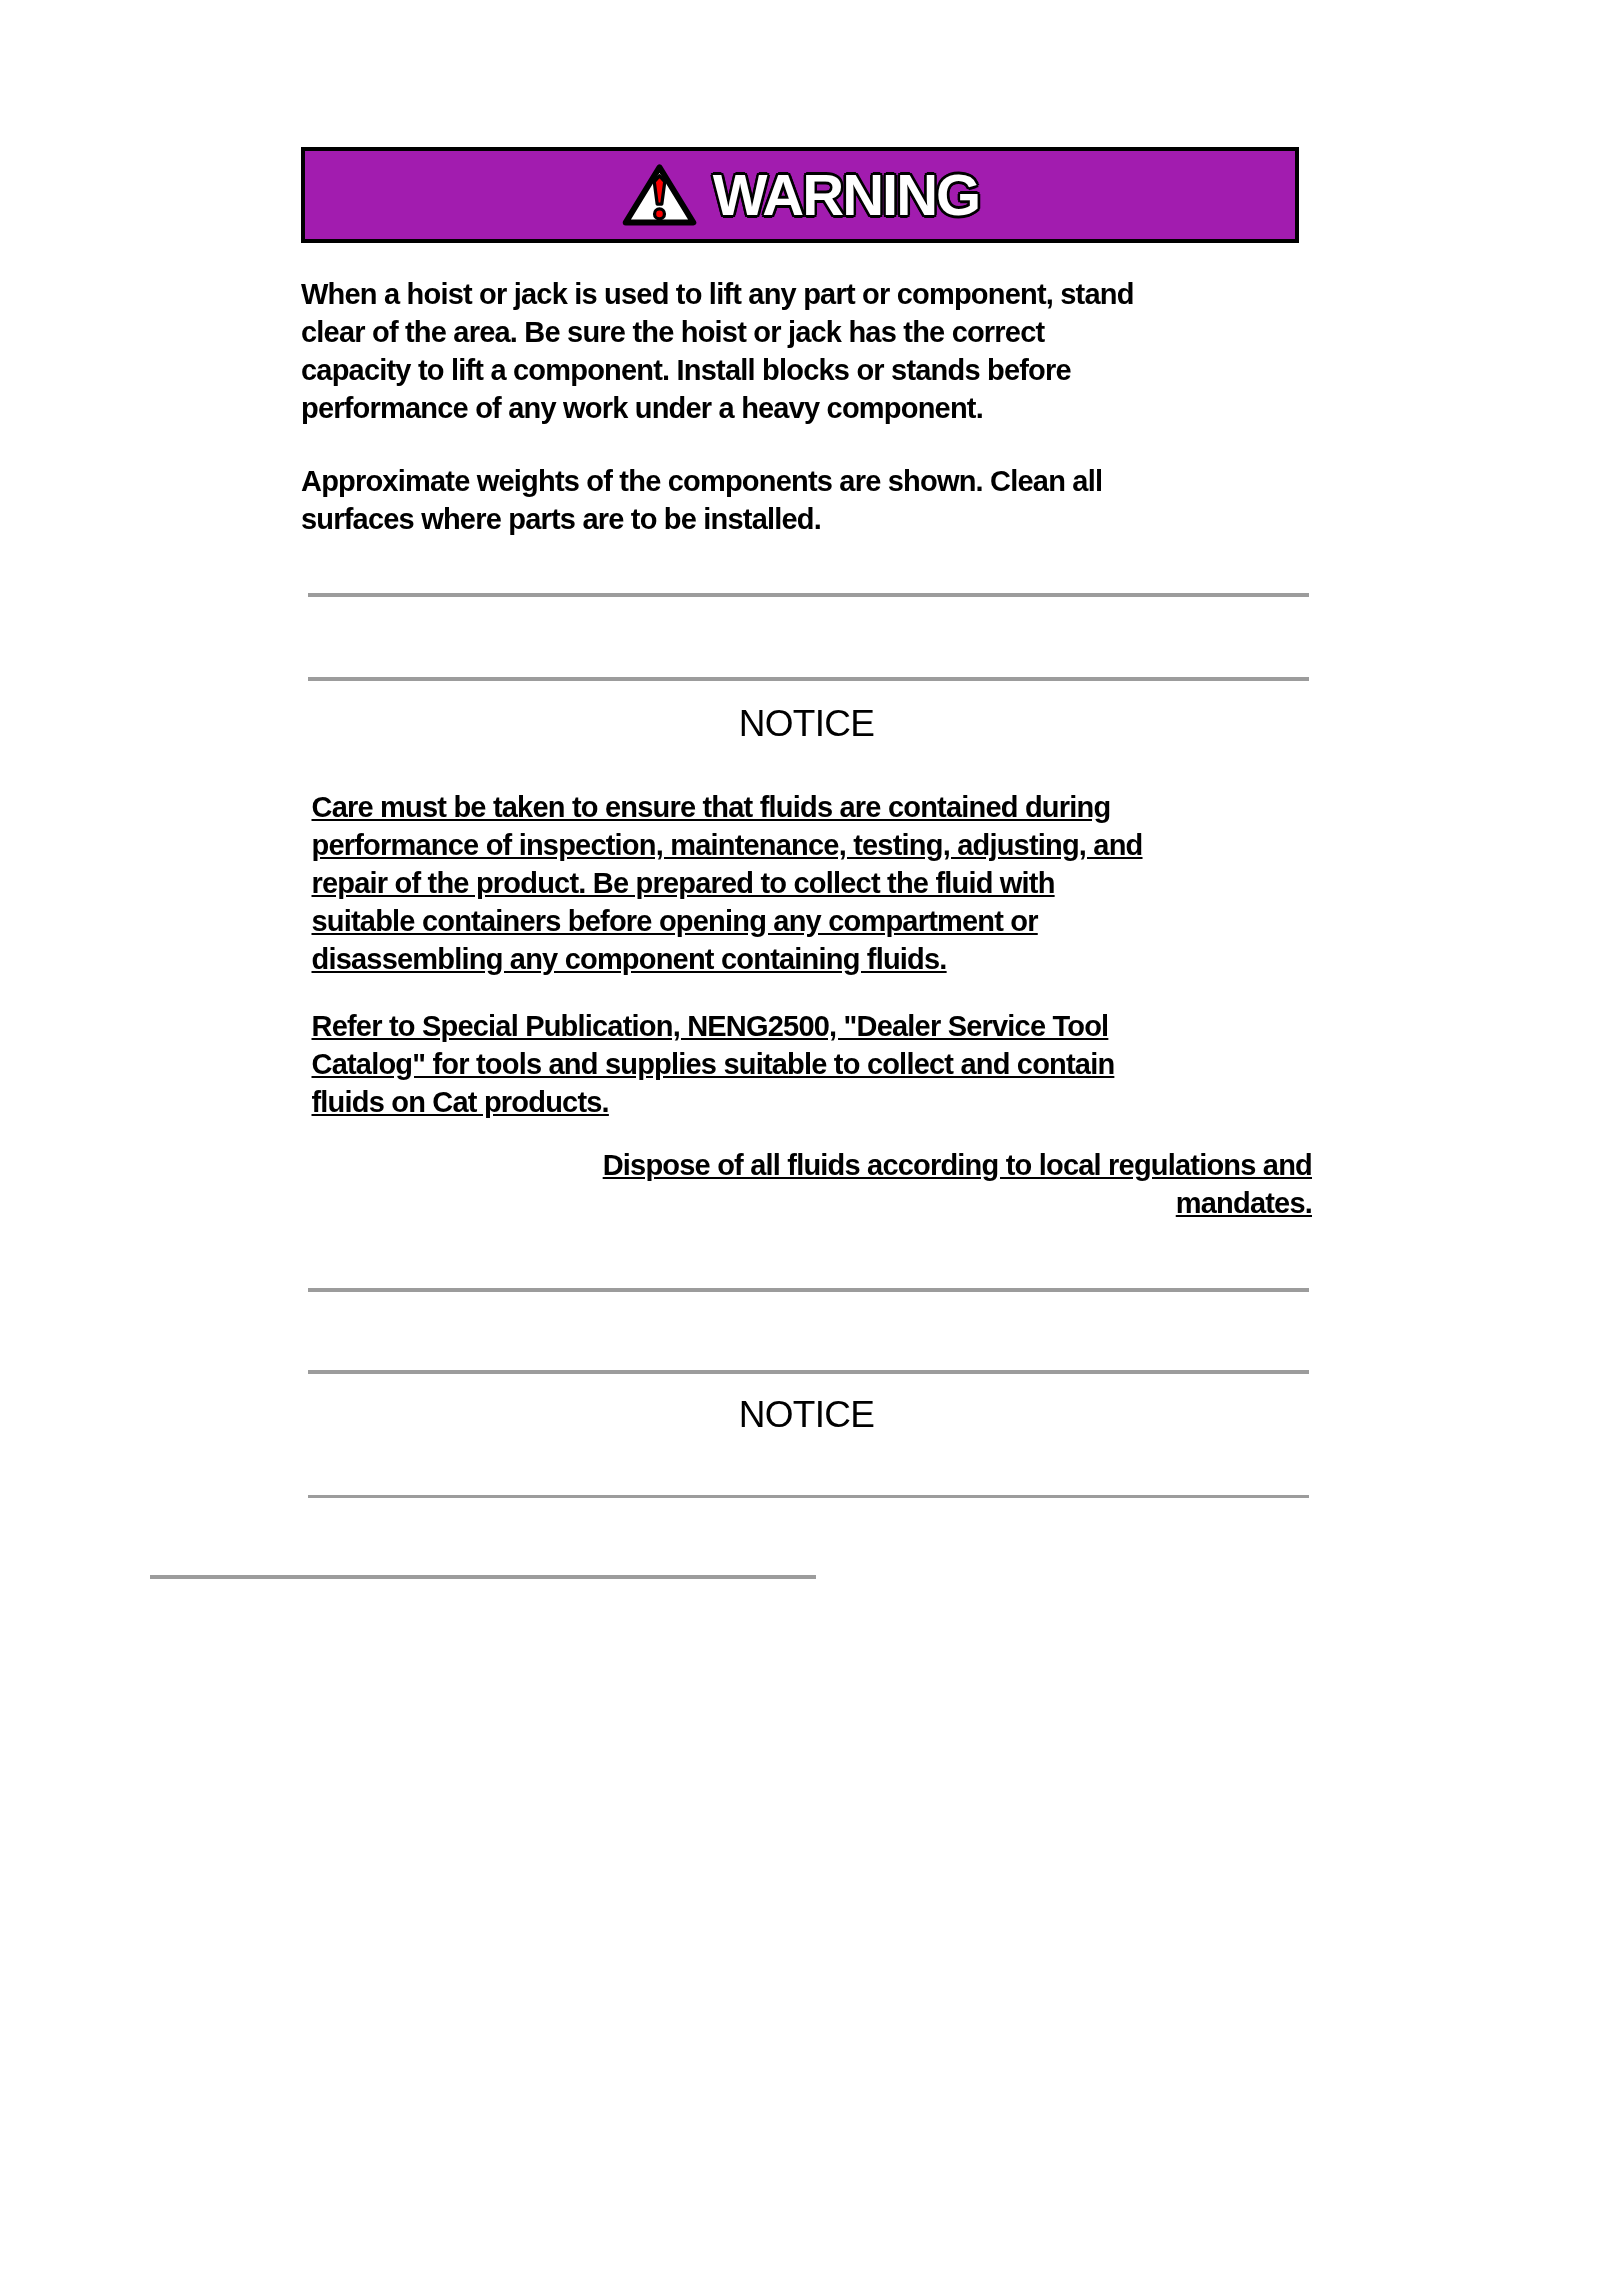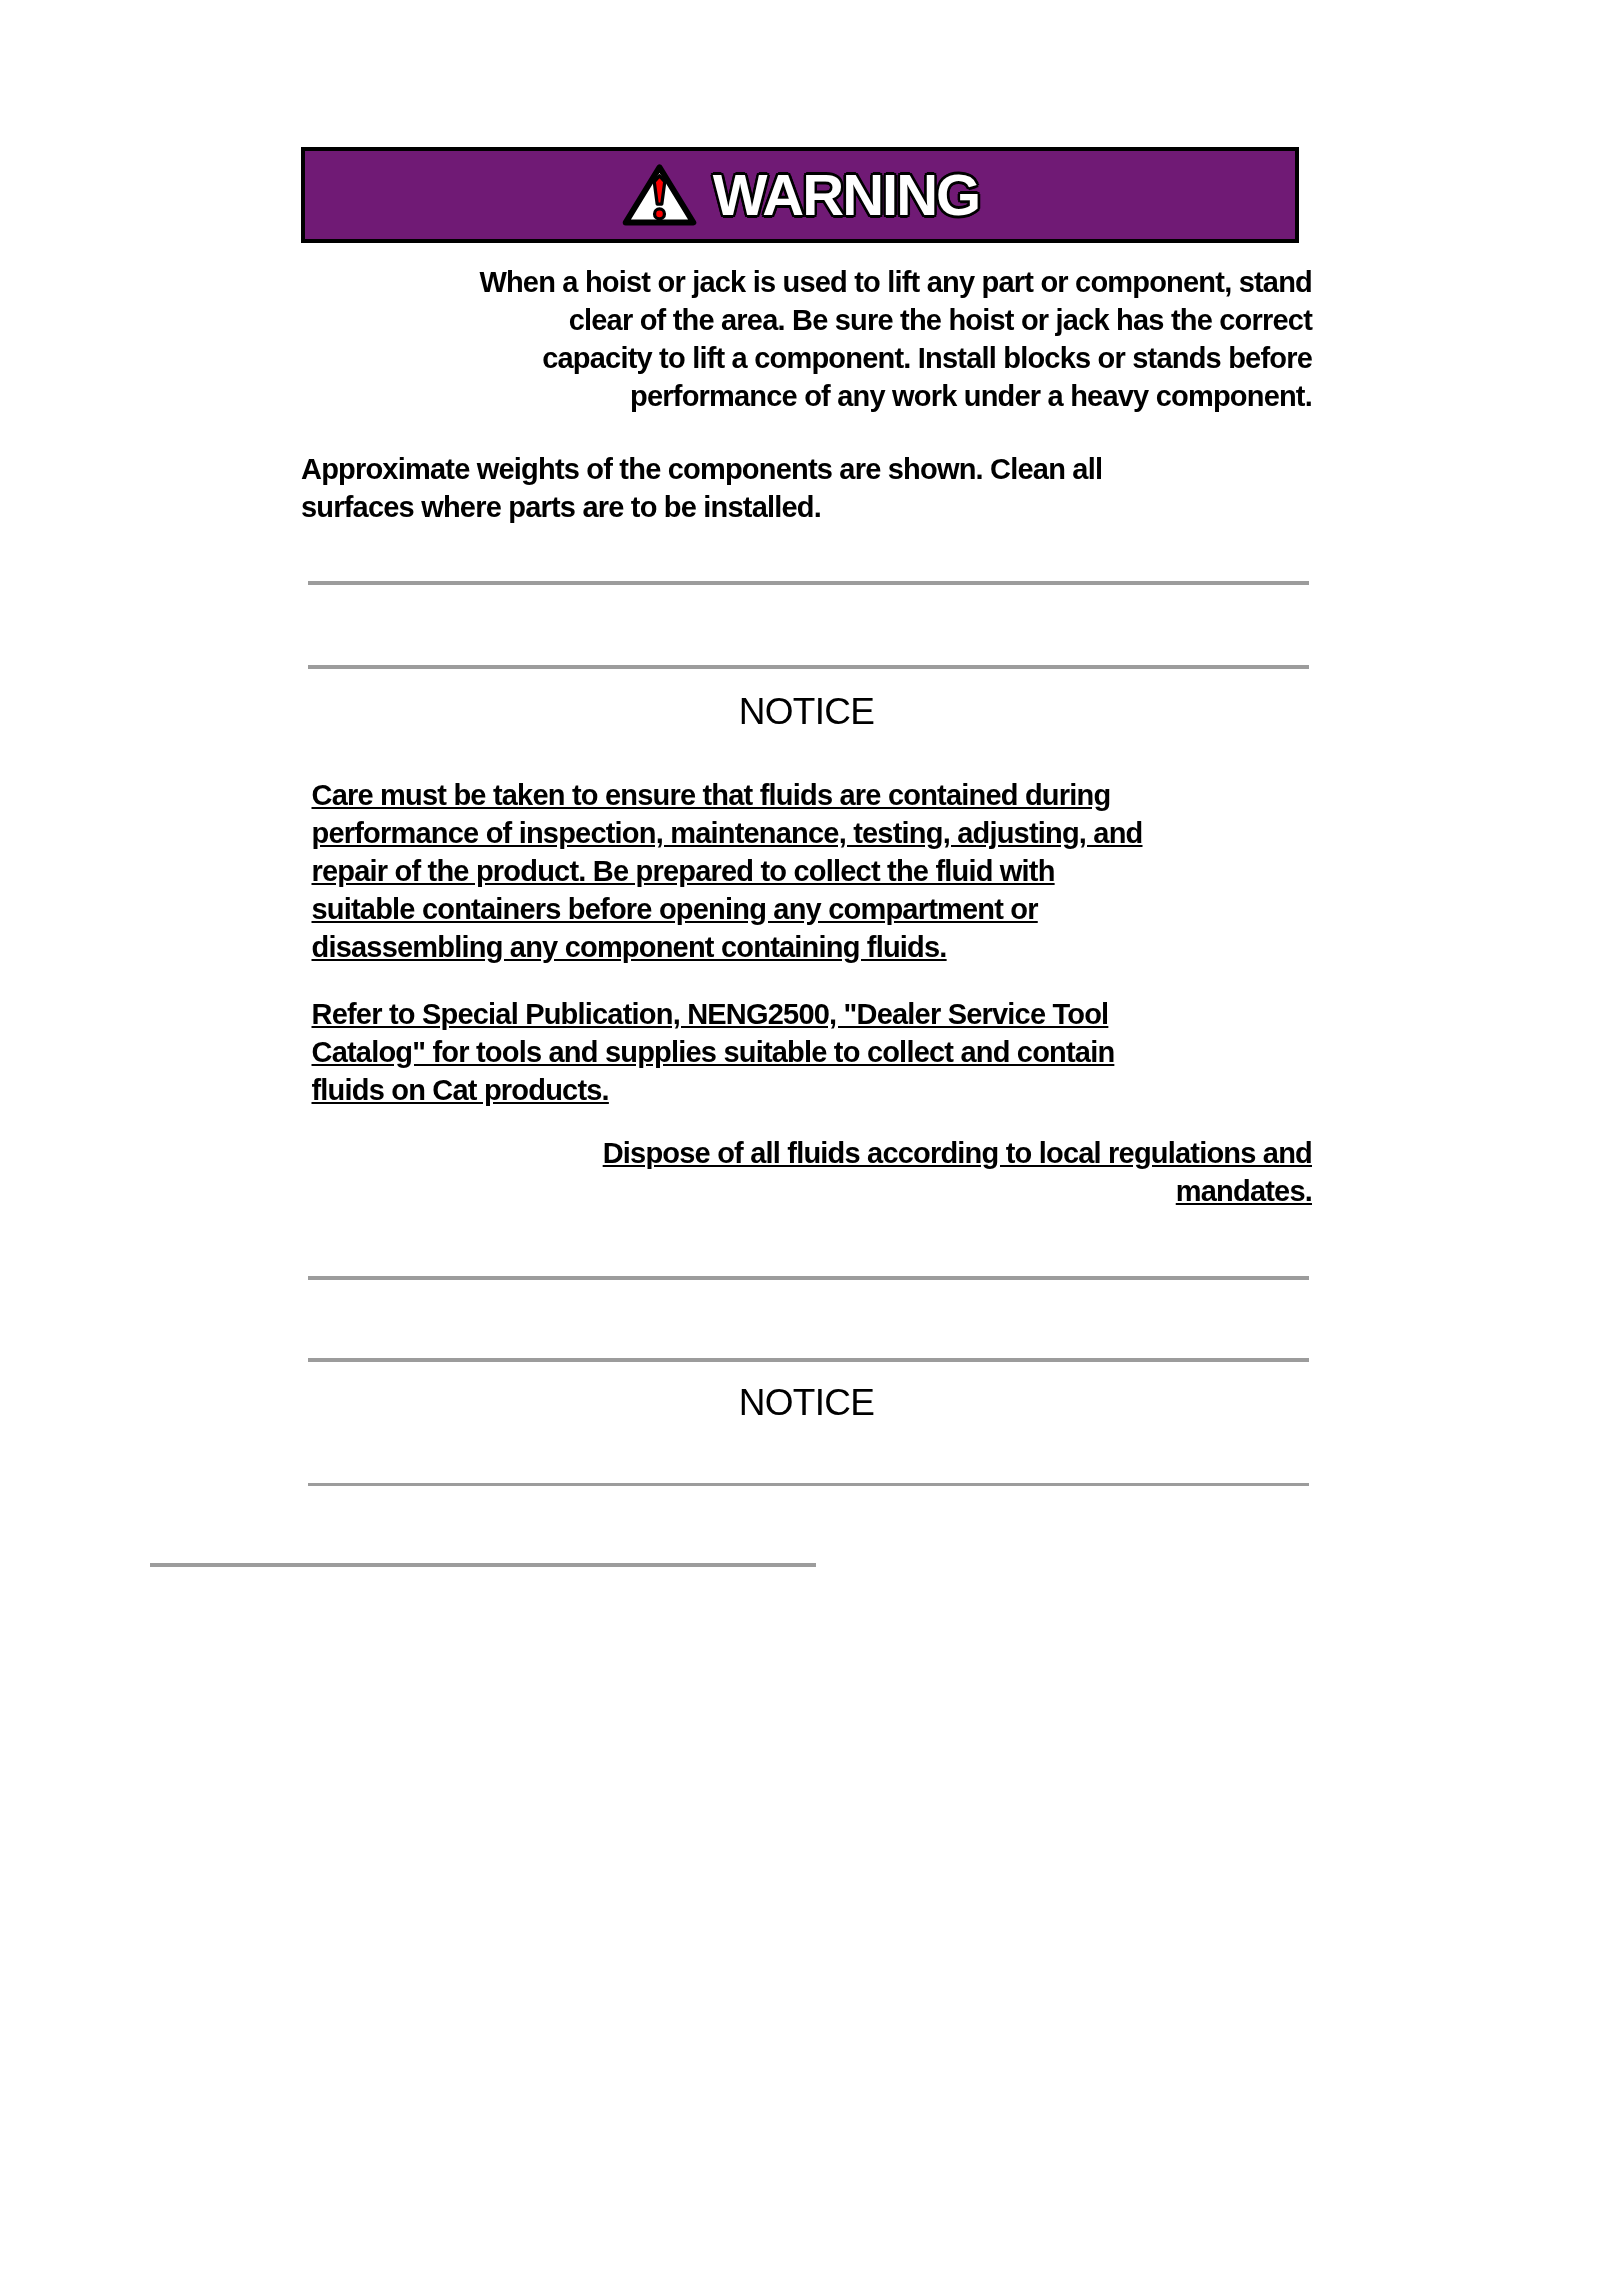--- a/index.html
+++ b/index.html
@@ -10,21 +10,21 @@
     color: #000000;
     overflow: hidden;
   }
   .page { position: relative; width: 1623px; height: 2295px; background: #ffffff; }
 
   
   .warning-banner {
     box-sizing: border-box;
     margin: 147px 0 12px 301px;
     width: 998px; height: 96px;
-    background: #701a75;
+    background: #a21caf;
     border: 4.6px solid #000000;
     display: flex;
     align-items: center;
     justify-content: center;
     gap: 15px;
   }
   .warning-icon-svg { display: block; }
   .warning-label {
     font-weight: 700;
     font-size: 58px;
@@ -65,21 +65,21 @@
     width: 1001px;
     margin-left: 6.5px;
   }
   .rule-short {
     width: 666px;
     margin-left: -151px;
   }
 
   
   .mt-p1 { margin-top: 44px; }
-  .mt-p2 { margin-top: 20px; text-align: right; }
+  .mt-p2 { margin-top: 32px; }
   .mt-p3 { margin-top: 35px; }
   .mt-ruleA { margin-top: 55px; }
   .mt-ruleB { margin-top: 80px; }
   .mt-n1 { margin-top: 22px; }
   .mt-p4 { margin-top: 43px; }
   .mt-p5 { margin-top: 29.4px; }
   .mt-p6 { margin-top: 25px; text-align: right; }
   .mt-ruleC { margin-top: 66px; }
   .mt-ruleD { margin-top: 78px; }
   .mt-n2 { margin-top: 19.6px; }

